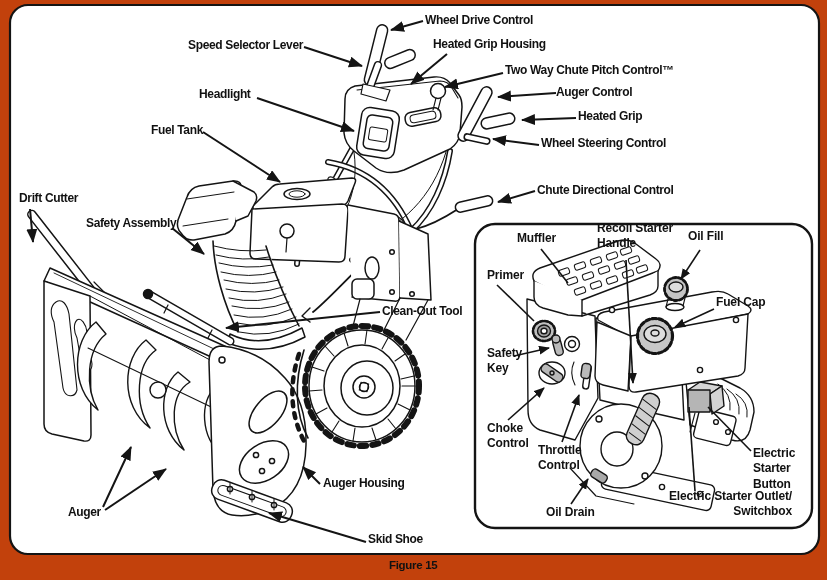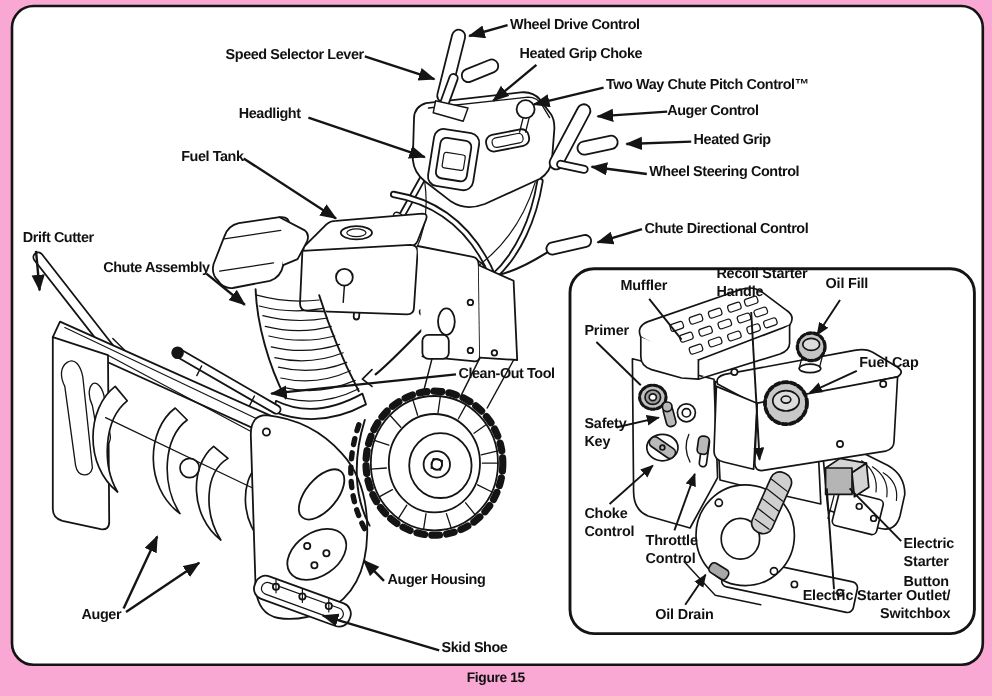--- a/index.html
+++ b/index.html
@@ -1,16 +1,16 @@
 <!DOCTYPE html>
 <html><head>
 <meta charset="utf-8">
 <style>
   html,body{margin:0;padding:0;background:#ffffff;}
-  #figure{position:relative;width:827px;height:580px;background:#f9a8d4;overflow:hidden;
+  #figure{position:relative;width:827px;height:580px;background:#c2410c;overflow:hidden;
           font-family:"Liberation Sans",sans-serif;color:#111;}
   #art{position:absolute;left:0;top:0;}
   .lbl{position:absolute;font-weight:700;font-size:12px;line-height:1.15;
        letter-spacing:-0.35px;white-space:pre-line;color:#111;}
   .ins{font-size:12px;letter-spacing:-0.15px;line-height:1.28;}
   .ctr{text-align:right;}
   .cap{font-size:11.5px;letter-spacing:-0.3px;text-align:center;}
 </style>
 </head>
 <body>
@@ -322,30 +322,30 @@
       <line x1="562" y1="442" x2="579" y2="395" marker-end="url(#ahS)"></line>
       <line x1="571" y1="504" x2="588" y2="479" marker-end="url(#ahS)"></line>
       <line x1="751" y1="451" x2="708" y2="407"></line>
       <line x1="695" y1="491" x2="689" y2="407"></line>
     </g>
   </g>
 </svg>
 
   <div class="lbl" style="left:425px;top:14px">Wheel Drive Control</div>
   <div class="lbl" style="left:188px;top:39px">Speed Selector Lever</div>
-  <div class="lbl" style="left:433px;top:38px">Heated Grip Choke</div>
+  <div class="lbl" style="left:433px;top:38px">Heated Grip Housing</div>
   <div class="lbl" style="left:505px;top:64px">Two Way Chute Pitch Control™</div>
   <div class="lbl" style="left:556px;top:86px">Auger Control</div>
   <div class="lbl" style="left:199px;top:88px">Headlight</div>
   <div class="lbl" style="left:578px;top:110px">Heated Grip</div>
   <div class="lbl" style="left:151px;top:124px">Fuel Tank</div>
   <div class="lbl" style="left:541px;top:137px">Wheel Steering Control</div>
   <div class="lbl" style="left:537px;top:184px">Chute Directional Control</div>
   <div class="lbl" style="left:19px;top:192px">Drift Cutter</div>
-  <div class="lbl" style="left:86px;top:217px">Chute Assembly</div>
+  <div class="lbl" style="left:86px;top:217px">Safety Assembly</div>
   <div class="lbl" style="left:382px;top:305px">Clean-Out Tool</div>
   <div class="lbl" style="left:323px;top:477px">Auger Housing</div>
   <div class="lbl" style="left:68px;top:506px">Auger</div>
   <div class="lbl" style="left:368px;top:533px">Skid Shoe</div>
 
   <div class="lbl ins" style="left:517px;top:231px">Muffler</div>
   <div class="lbl ins" style="left:597px;top:221px">Recoil Starter
 Handle</div>
   <div class="lbl ins" style="left:688px;top:229px">Oil Fill</div>
   <div class="lbl ins" style="left:487px;top:268px">Primer</div>

